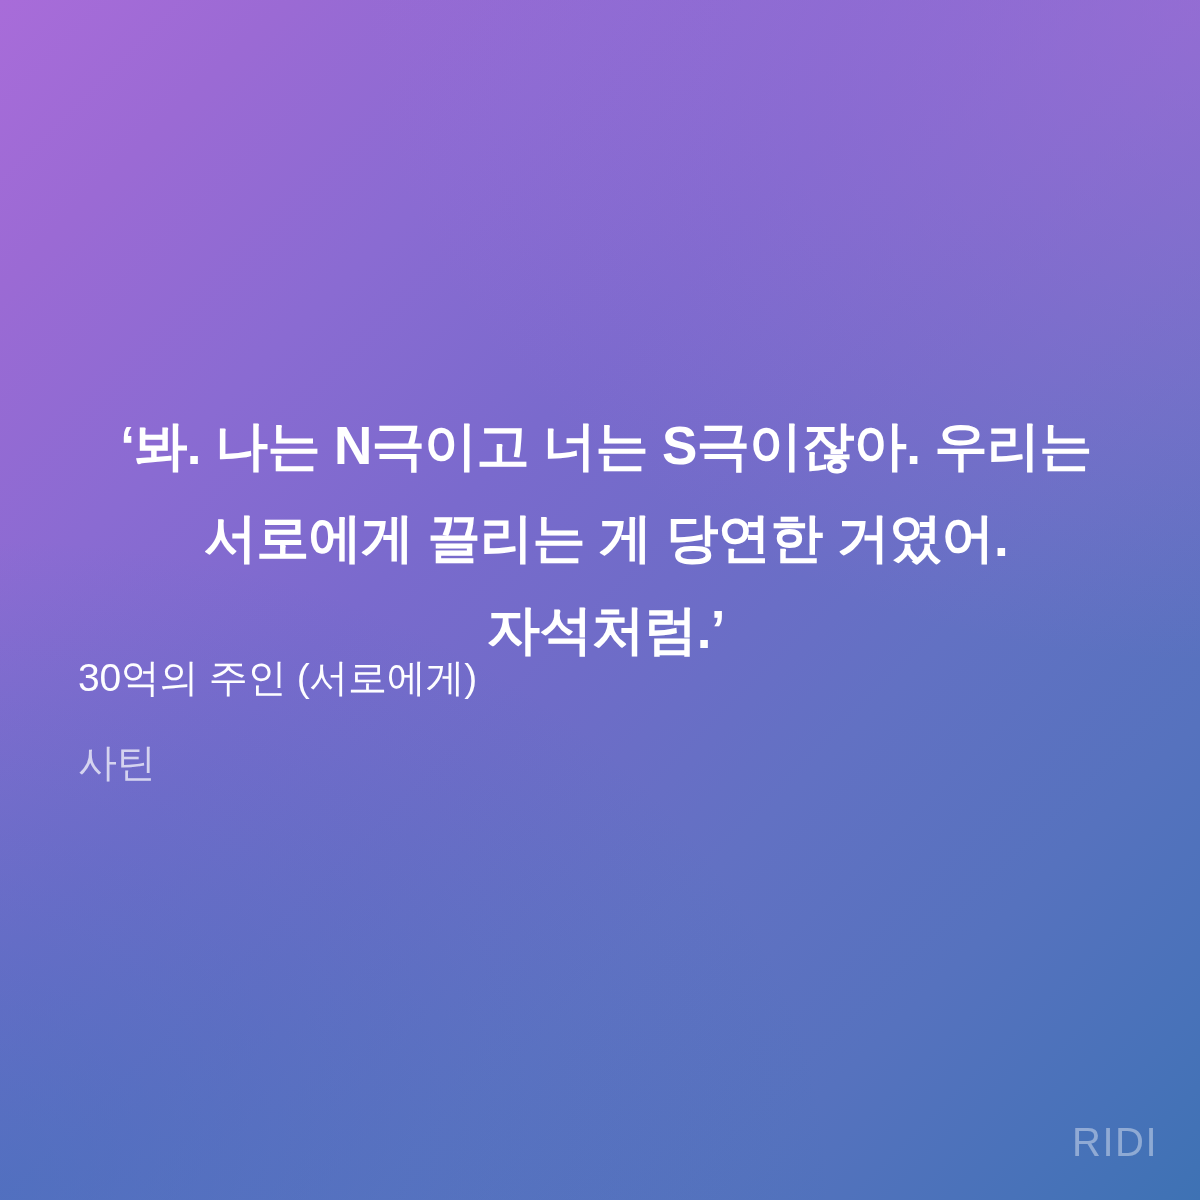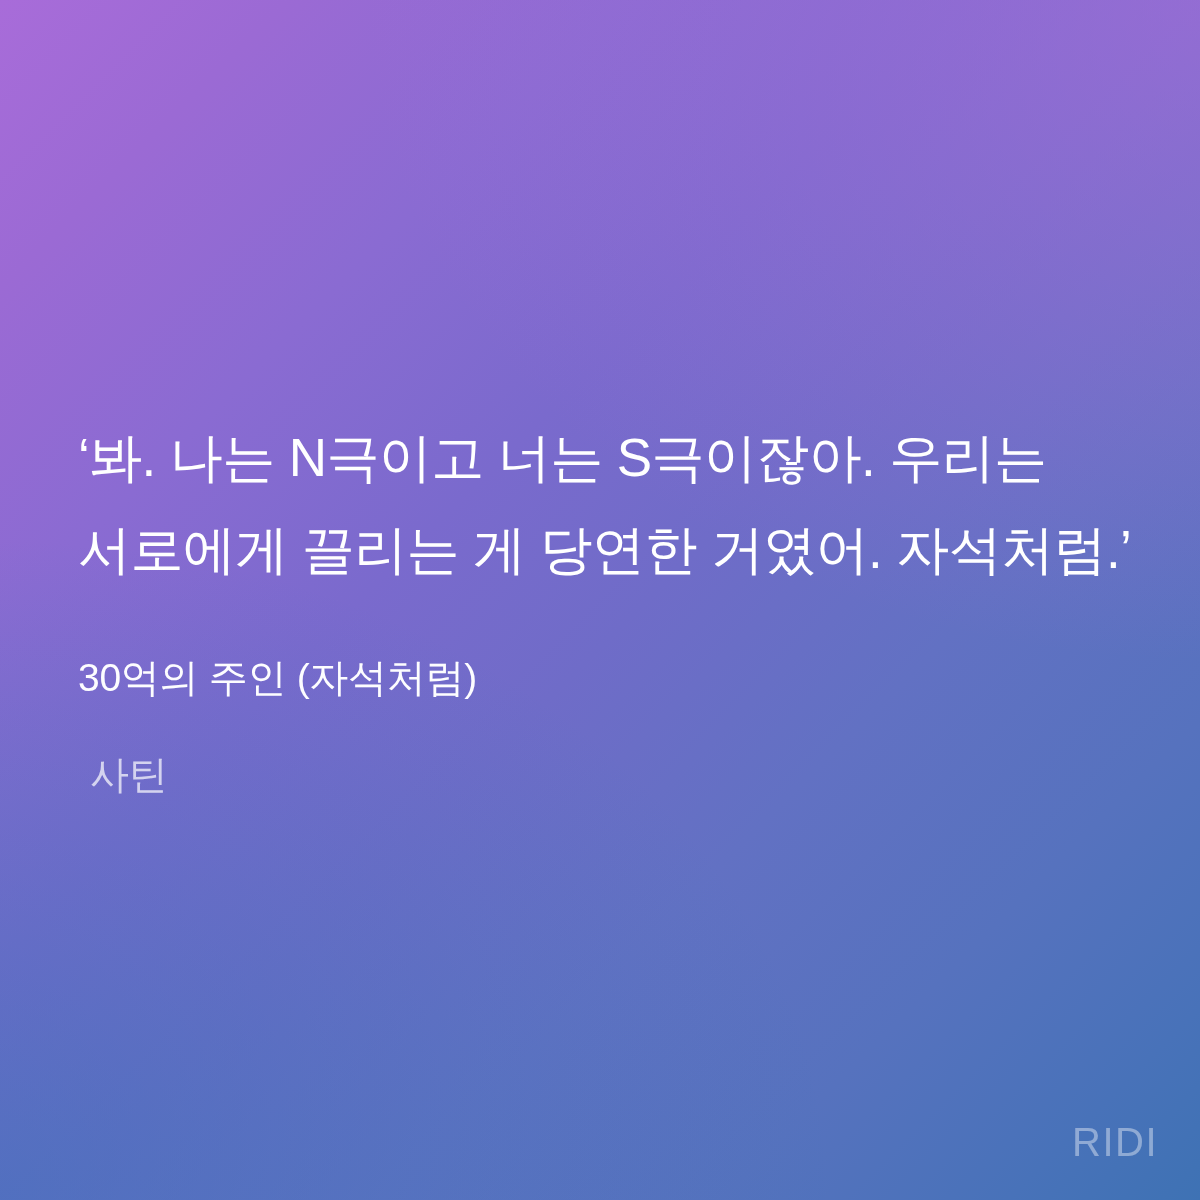--- a/index.html
+++ b/index.html
@@ -49,50 +49,51 @@
   #content {
     position: absolute;
     left: 78px;
     top: 0;
     right: 60px;
     bottom: 0;
   }
 
   #quote-text {
     position: absolute;
-    top: 412px;
+    top: 400px;
     left: 0;
     width: 1056px;
     margin: 0;
     color: #FFFFFF;
     font-size: 53px;
     line-height: 92px;
-    font-weight: 400;
+    font-weight: 700;
     letter-spacing: -0.6px;
     word-break: keep-all;
     white-space: pre-wrap;
+    text-align: center;
   }
 
   #book-title {
     position: absolute;
     top: 650px;
     left: 0;
     margin: 0;
     color: #FDFDFF;
     font-size: 39px;
     line-height: 56px;
     font-weight: 400;
     letter-spacing: -0.3px;
   }
 
   #book-author {
     position: absolute;
     top: 735px;
     left: 0;
-    margin: 12px;
+    margin: 0;
     color: rgba(255,255,255,0.70);
     font-size: 39px;
     line-height: 56px;
     font-weight: 400;
     letter-spacing: -0.3px;
   }
 
   #ridi-logo {
     position: absolute;
     right: 42px;
@@ -110,21 +111,21 @@
 <body>
 
 <div id="quote-card">
 
   <div id="gradient-overlay"></div>
 
   <div id="content">
 
     <p id="quote-text">‘봐. 나는 N극이고 너는 S극이잖아. 우리는 서로에게 끌리는 게 당연한 거였어. 자석처럼.’</p>
 
-    <p id="book-title">30억의 주인 (자석처럼)</p>
+    <p id="book-title">30억의 주인 (서로에게)</p>
 
     <p id="book-author">사틴</p>
 
   </div>
 
   <div id="ridi-logo">RIDI</div>
 
 </div>
 
 </body></html>

